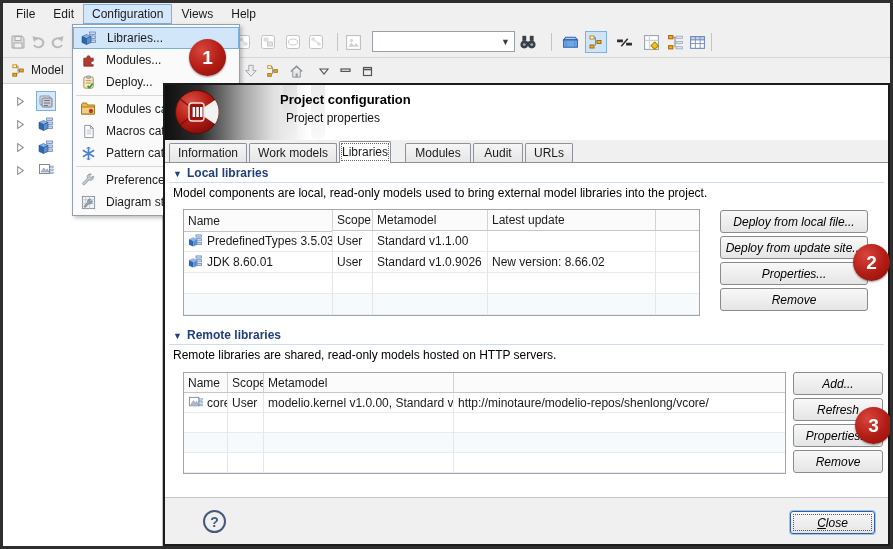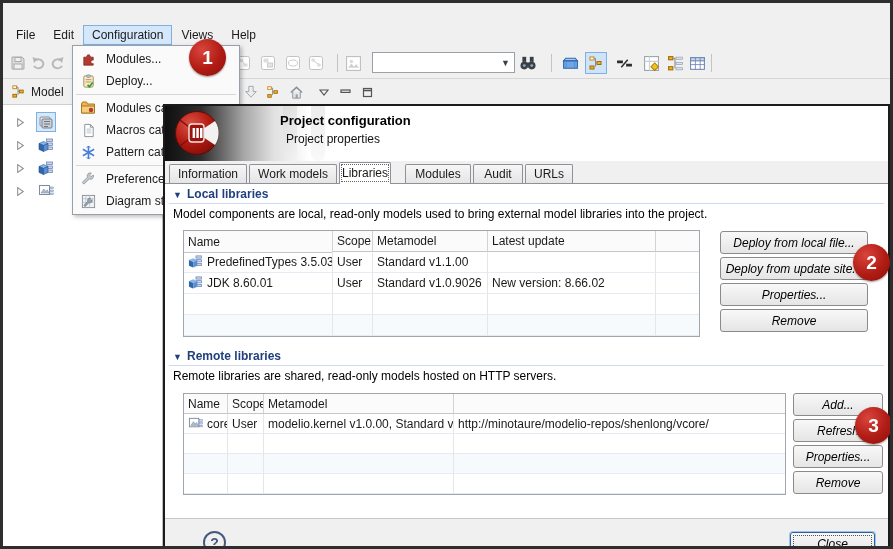--- a/index.html
+++ b/index.html
@@ -1,36 +1,36 @@
 <!DOCTYPE html>
 <html><head>
 <meta charset="utf-8">
 <style>
   * { margin:0; padding:0; box-sizing:border-box; }
   html,body { background:#fff; }
   body { font-family:"Liberation Sans", sans-serif; font-size:12px; color:#1a1a1a; }
   .screen { position:relative; width:893px; height:549px; border:3px solid #2e2e2e; background:#f0f0f0; overflow:hidden; }
-  .abs { position:absolute;margin-top:21px; }
+  .abs { position:absolute; }
 
   
   .menubar { left:0; top:0; width:100%; height:22px; display:flex; align-items:center; padding-left:4px; background:#f0f0f0; }
   .mitem { padding:3px 9px; white-space:nowrap; cursor:default; }
   .mitem.active { background:#d4e7fb; border:1px solid #7eb0e3; padding:2px 8px; }
 
   
   .toolbar { left:0; top:22px; width:100%; height:33px; background:#f0f0f0; border-bottom:1px solid #d6d6d6; }
   .ticon { position:absolute; top:8px; width:18px; height:18px; display:flex; align-items:center; justify-content:center; }
   .tsep { position:absolute; top:8px; width:1px; height:18px; background:#c4c4c4; }
   .combo { position:absolute; left:369px; top:6px; width:143px; height:21px; background:#fff; border:1px solid #9aa0a8; display:flex; align-items:center; justify-content:flex-end; }
   .combo-arrow { color:#3a3f45; font-size:9px; padding-right:4px; }
   .hl-icon { background:#cfe4f8; border:1px solid #7eb0e3; }
 
   
   .panelstrip { left:0; top:55px; width:100%; height:26px; background:#f0f0f0; border-bottom:1px solid #cfcfcf; }
-  .model-tab { position:absolute; left:2px; top:3px; display:flex; align-items:center; gap:5px; padding:2px 6px; }
+  .model-tab { position:absolute; left:2px; top:3px; display:flex; gap:5px; padding:2px 6px; }
   .picon { position:absolute; top:5px; width:16px; height:16px; display:flex; align-items:center; justify-content:center; }
 
   
   .explorer { left:0; top:81px; width:160px; height:462px; background:#fff; border-right:1px solid #bdbdbd; }
   .tree-row { position:absolute; left:0; width:100%; height:22px; display:flex; align-items:center; }
   .expander { position:absolute; left:13px; width:9px; height:9px; }
   .tree-ico { position:absolute; left:33px; width:20px; height:20px; display:flex; align-items:center; justify-content:center; }
   .tree-ico.selected { background:#d6e9fb; border:1px solid #7eb0e3; }
 
   
@@ -327,20 +327,33 @@
             <path d="M3 10l2.8-4 2 2.6 1.4-1.8 1.8 3.2z" fill="#aebdd0" stroke="#70809a" stroke-width="0.5"></path>
             <rect x="12.5" y="4" width="3" height="1.6" fill="#c7d6ee" stroke="#6e87b5" stroke-width="0.5"></rect>
             <rect x="12.5" y="7" width="3" height="1.6" fill="#c7d6ee" stroke="#6e87b5" stroke-width="0.5"></rect>
             <rect x="12.5" y="10" width="3" height="1.6" fill="#c7d6ee" stroke="#6e87b5" stroke-width="0.5"></rect>
           </svg>
       </span>
     </div>
   </div>
 
   <div class="abs menu-popup">
+    <div class="pm-item hl">
+      <span class="pm-ico">
+        <svg width="16" height="16" viewBox="0 0 16 16">
+            <rect x="8.5" y="2" width="6" height="2.4" fill="#c7d6ee" stroke="#6e87b5" stroke-width="0.8"></rect>
+            <rect x="8.5" y="6" width="6" height="2.4" fill="#c7d6ee" stroke="#6e87b5" stroke-width="0.8"></rect>
+            <rect x="8.5" y="10" width="6" height="2.4" fill="#c7d6ee" stroke="#6e87b5" stroke-width="0.8"></rect>
+            <polygon points="1,6.5 5.5,4.5 10,6.5 5.5,8.5" fill="#86b6ea" stroke="#2d5d9e" stroke-width="0.6"></polygon>
+            <polygon points="1,6.5 5.5,8.5 5.5,14.5 1,12.5" fill="#2f66ae" stroke="#24508c" stroke-width="0.6"></polygon>
+            <polygon points="10,6.5 5.5,8.5 5.5,14.5 10,12.5" fill="#5d8fd0" stroke="#24508c" stroke-width="0.6"></polygon>
+          </svg>
+      </span>
+      <span>Libraries...</span>
+    </div>
     <div class="pm-item">
       <span class="pm-ico">
         <svg width="15" height="15" viewBox="0 0 16 16">
             <path d="M3 5.5h3.2a1.9 1.9 0 1 1 3.6 0H13v3.2a1.9 1.9 0 1 0 0 3.6v1.7H3z" fill="#b13a32" stroke="#7c241e" stroke-width="0.8"></path>
           </svg>
       </span>
       <span>Modules...</span>
     </div>
     <div class="pm-item">
       <span class="pm-ico">

